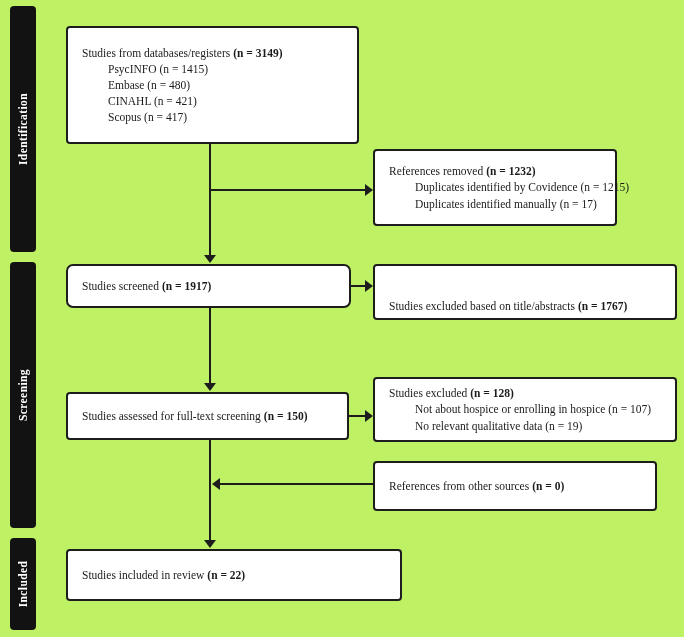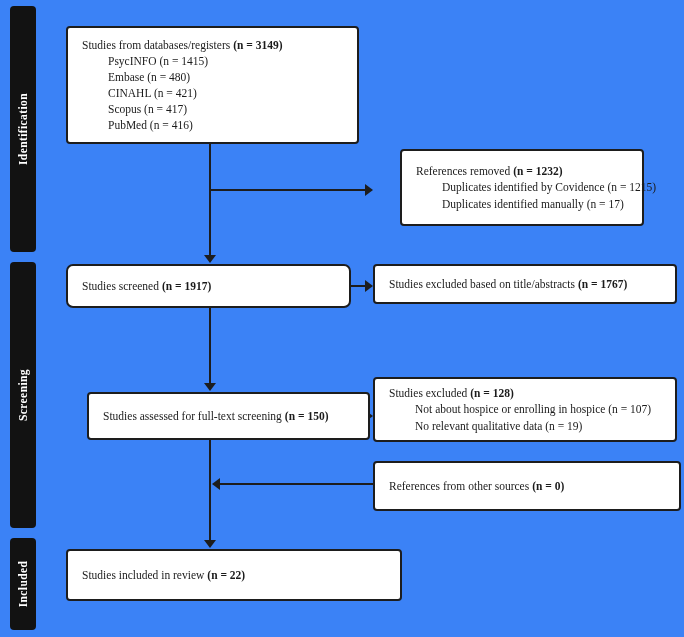--- a/index.html
+++ b/index.html
@@ -3,21 +3,21 @@
 <meta charset="utf-8">
 <style>
   html, body {
     margin: 0; padding: 0;
     background: #ffffff;
     font-family: "Liberation Serif", "DejaVu Serif", serif;
   }
   .canvas {
     position: relative;
     width: 684px; height: 637px;
-    background: #3b82f6;
+    background: #bef264;
     overflow: hidden;
   }
   .connectors {
     position: absolute; left: 0; top: 0;
     width: 684px; height: 637px;
     pointer-events: none;
   }
   .stage-bar {
     position: absolute;
     left: 10px; width: 26px;
@@ -49,26 +49,26 @@
   }
   .box .count { font-weight: bold; margin-left: 3px; }
   .box-items {
     list-style: none;
     margin: 0; padding: 0 0 0 26px;
   }
   .box-items li { white-space: nowrap; }
   .box-title { white-space: nowrap; }
   
   .b-databases       { left: 66px;  top: 26px;  width: 293px; height: 118px; }
-  .b-removed         { left: 373px; top: 149px; width: 244px; height: 77px; margin-left: 27px;  }
+  .b-removed         { left: 373px; top: 149px; width: 244px; height: 77px;  }
   .b-screened        { left: 66px;  top: 264px; width: 285px; height: 44px; border-radius: 7px;  }
-  .b-title-abstracts { left: 373px; top: 264px; width: 304px; height: 40px;  }
-  .b-assessed        { left: 66px;  top: 392px; width: 283px; height: 48px; margin-left: 21px;  }
+  .b-title-abstracts { left: 373px; top: 264px; width: 304px; height: 56px; justify-content: flex-end;  }
+  .b-assessed        { left: 66px;  top: 392px; width: 283px; height: 48px;  }
   .b-excluded        { left: 373px; top: 377px; width: 304px; height: 65px;  }
-  .b-other-sources   { left: 373px; top: 461px; width: 308px; height: 50px;  }
+  .b-other-sources   { left: 373px; top: 461px; width: 284px; height: 50px;  }
   .b-included        { left: 66px;  top: 549px; width: 336px; height: 52px;  }
   
   .s-identification { top: 6px;   height: 246px; }
   .s-screening      { top: 262px; height: 266px; }
   .s-included       { top: 538px; height: 92px;  }
 </style>
 </head>
 <body>
 
 <div class="canvas">
@@ -109,21 +109,20 @@
 
   <div class="box b-databases">
     <div class="box-title">
       <span>Studies from databases/registers</span><span class="count">(n = 3149)</span>
     </div>
     <ul class="box-items">
       <li>PsycINFO (n = 1415)</li>
       <li>Embase (n = 480)</li>
       <li>CINAHL (n = 421)</li>
       <li>Scopus (n = 417)</li>
-      <li>PubMed (n = 416)</li>
     </ul>
   </div>
 
   <div class="box b-removed">
     <div class="box-title">
       <span>References removed</span><span class="count">(n = 1232)</span>
     </div>
     <ul class="box-items">
       <li>Duplicates identified by Covidence (n = 1215)</li>
       <li>Duplicates identified manually (n = 17)</li>

